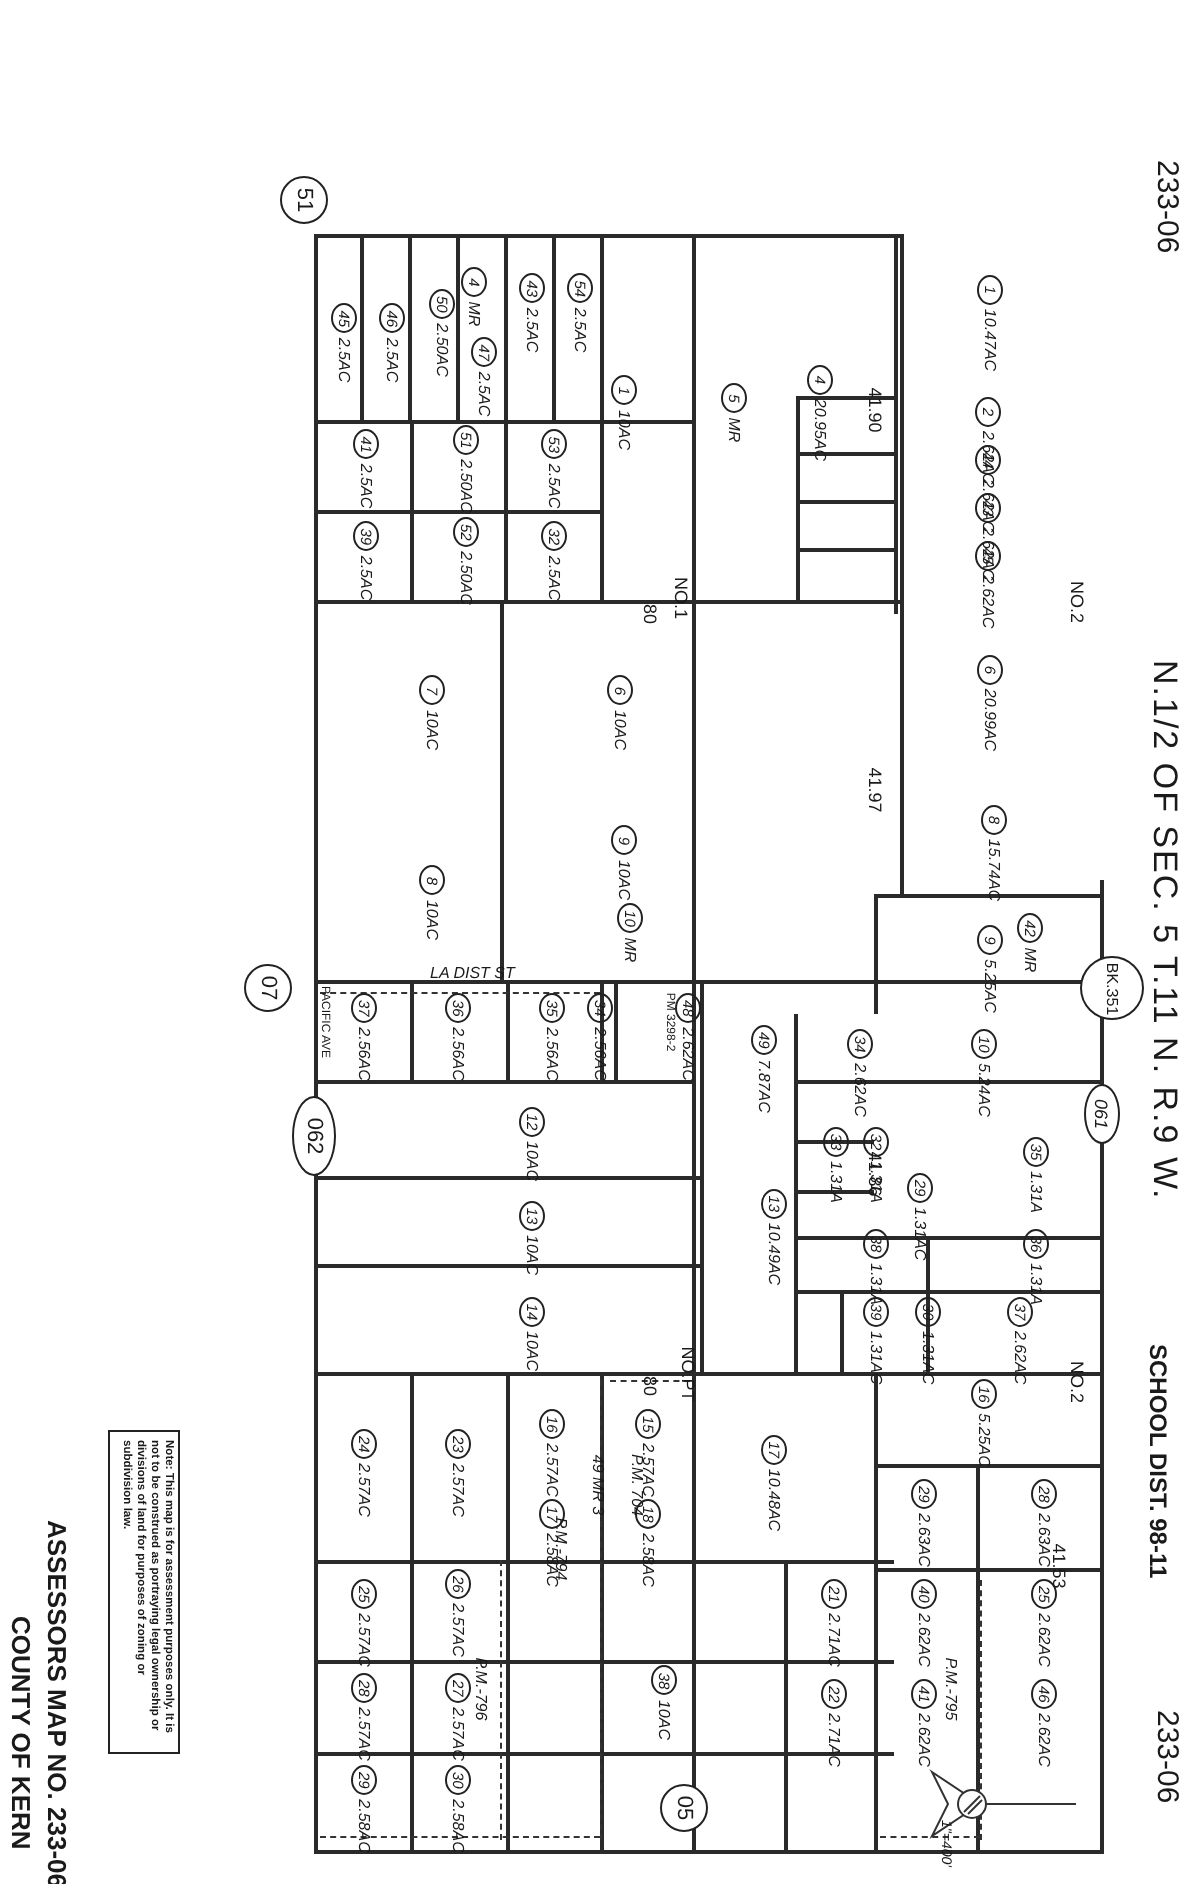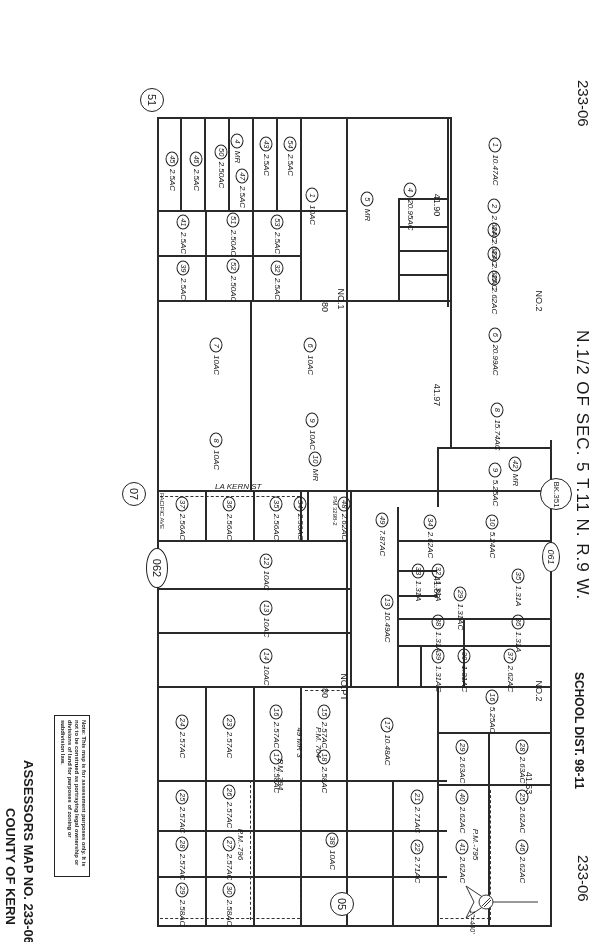--- a/index.html
+++ b/index.html
@@ -180,21 +180,21 @@
   <div class="dim" style="left:426px;top:582px;">41.86</div>
   <div class="dim" style="left:518px;top:778px;">41.53</div>
 
   <div class="dim" style="left:330px;top:294px;">NO.1</div>
   <div class="dim" style="left:320px;top:302px;">80</div>
   <div class="dim" style="left:528px;top:296px;">NO.2</div>
   <div class="dim" style="left:528px;top:686px;">NO.2</div>
   <div class="dim" style="left:330px;top:682px;">NO.PT</div>
   <div class="dim" style="left:320px;top:688px;">80</div>
 
-  <div class="dim" style="left:215px;top:482px;transform:none;font-style:italic;font-size:8px;">LA KERN   ST</div>
+  <div class="dim" style="left:215px;top:482px;transform:none;font-style:italic;font-size:8px;">LA DIST   ST</div>
   <div class="dim" style="left:144px;top:508px;font-size:6px;">PACIFIC AVE</div>
   <div class="dim" style="left:320px;top:508px;font-size:6px;">PM 3298-2</div>
 
   <div class="dim" style="left:265px;top:770px;font-style:italic;font-size:8px;">P.M.-794</div>
   <div class="dim" style="left:460px;top:840px;font-style:italic;font-size:8px;">P.M.-795</div>
   <div class="dim" style="left:225px;top:840px;font-style:italic;font-size:8px;">P.M.-796</div>
   <div class="dim" style="left:303px;top:738px;font-style:italic;font-size:8px;">P.M. 704</div>
   <div class="dim" style="left:284px;top:738px;font-style:italic;font-size:8px;">49 MR 3</div>
 
   <div class="circle-tag" style="left:140px;top:88px;width:22px;height:22px;">

